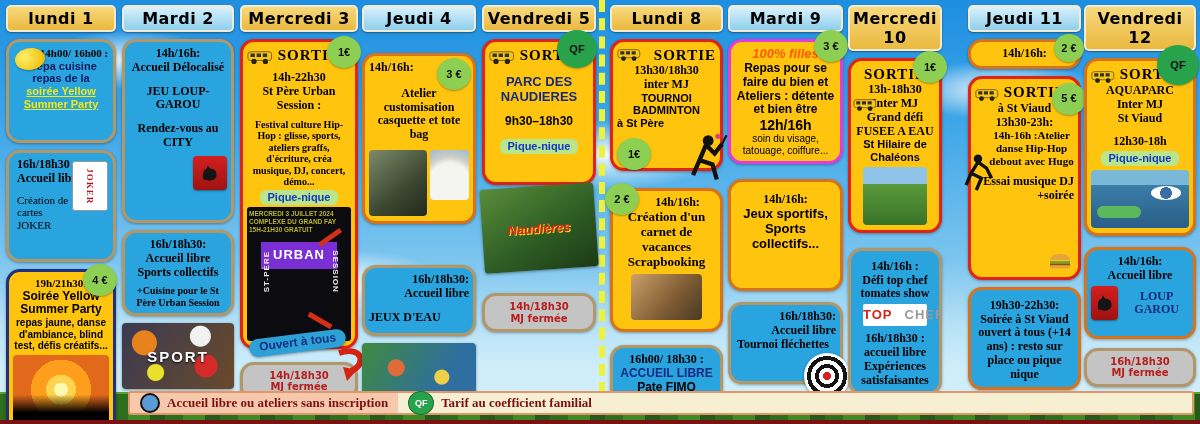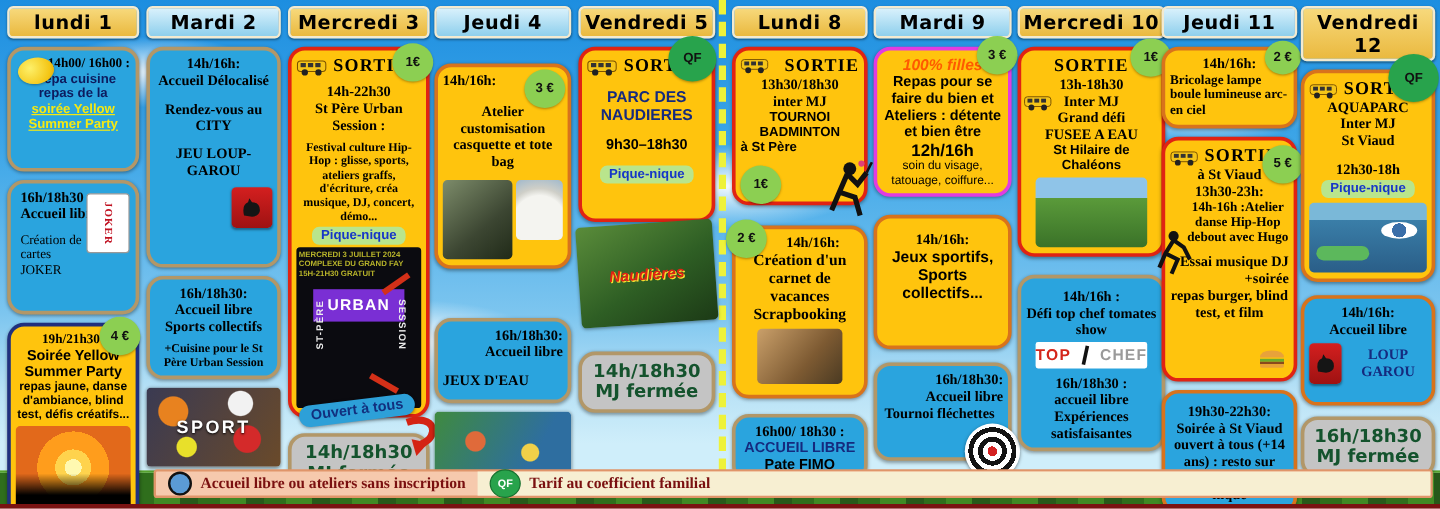--- a/index.html
+++ b/index.html
@@ -17,21 +17,21 @@
     font-weight:800;font-size:16px;letter-spacing:.5px;color:#000;padding:2px 0;box-shadow:0 1px 2px rgba(0,0,0,.4);}
   .hdr.y{background:linear-gradient(#f7d97c,#eab93f);}
   .hdr.b{background:linear-gradient(#d9f1fc,#8ecfec);}
   .card{position:relative;border-radius:14px;padding:5px 4px;text-align:center;font-size:11px;line-height:1.15;box-shadow:0 1px 3px rgba(0,0,0,.35);}
   .blue{background:#2aa4de;border:3px solid #b29768;}
   .yellow{background:#ffc40d;border:3px solid #cf8f2e;}
   .b-red{border-color:#e02313;}
   .b-navy{border-color:#20307e;}
   .b-mag{border-color:#e23ce0;}
   .b-org{border-color:#d8731c;}
-  .gray{background:#c4c4c4;border:3px solid #b29768;font-family:"DejaVu Sans",sans-serif;font-weight:800;font-size:15px;color:#14532d;}
+  .gray{background:#c4c4c4;border:3px solid #b29768;font-family:"DejaVu Sans",sans-serif;font-weight:800;font-size:10px;color:#b91c1c;}
   .t{font-weight:700;}
   .sans{font-family:"Liberation Sans",sans-serif;font-weight:700;}
   .navy{color:#152a7e;}
   .big{font-size:12px;}
   .sm{font-size:10px;}
   .badge{position:absolute;width:34px;height:32px;border-radius:50%;background:#8ccf52;color:#111;
     font-family:"Liberation Sans",sans-serif;font-weight:700;font-size:11px;display:flex;align-items:center;justify-content:center;box-shadow:0 1px 2px rgba(0,0,0,.3);}
   .badge.qf{background:#28a34c;}
   .pill{display:inline-block;background:#b9e58c;color:#1536c8;font-family:"Liberation Sans",sans-serif;
     font-weight:700;font-size:11px;border-radius:6px;padding:1px 8px;margin:2px 0;}
@@ -115,22 +115,22 @@
       <div class="sans sm">repas jaune, danse d'ambiance, blind test, défis créatifs...</div>
       <div class="sunset" style="margin-top:3px;"></div>
     </div>
   </div>
 
   <div class="col" style="left:122px;width:112px;">
     <div class="hdr b">Mardi 2</div>
     <div class="card blue" style="min-height:168px;">
       <div class="t big">14h/16h:</div>
       <div class="t big">Accueil Délocalisé</div>
+      <div class="t big" style="margin-top:10px;">JEU LOUP-GAROU</div>
       <div class="t big" style="margin-top:10px;">Rendez-vous au CITY</div>
-      <div class="t big" style="margin-top:10px;">JEU LOUP-GAROU</div>
       <div style="text-align:right;margin-top:6px;"><span class="wolfbox">
             <svg width="22" height="22" viewBox="0 0 20 20">
               <path d="M4 16 Q2 8 7 6 L8 3 L10 6 Q16 6 16 12 Q16 16 10 17 Z" fill="#151515"></path>
             </svg>
           </span></div>
     </div>
     <div class="card blue">
       <div class="t big">16h/18h30:</div>
       <div class="t big">Accueil libre Sports collectifs</div>
       <div class="t sm" style="margin-top:6px;">+Cuisine pour le St Père Urban Session</div>
@@ -281,21 +281,21 @@
       <div class="sans" style="font-size:13px;">Jeux sportifs, Sports collectifs...</div>
     </div>
     <div class="card blue" style="margin-top:4px;min-height:66px;text-align:left;padding-left:6px;">
       <div class="t big" style="text-align:right;">16h/18h30:</div>
       <div class="t big" style="text-align:right;">Accueil libre</div>
       <div class="t big">Tournoi fléchettes</div>
       <div class="dart" style="position:absolute;right:-10px;bottom:-18px;"></div>
     </div>
   </div>
 
-  <div class="col" style="left:848px;width:123px;">
+  <div class="col" style="left:848px;width:94px;">
     <div class="hdr y">Mercredi 10</div>
     <div class="card yellow b-red">
       <div class="badge" style="right:-8px;top:-10px;">1€</div>
       <div class="sortie">SORTIE</div>
       <div class="t big">13h-18h30</div>
       <svg class="busw" style="position:absolute;left:2px;top:36px;" width="26" height="15" viewBox="0 0 32 18">
           <rect x="1" y="3" width="27" height="10" rx="3" fill="#f5c518" stroke="#7a5200"></rect>
           <rect x="4" y="5" width="5" height="4" fill="#333"></rect>
           <rect x="11" y="5" width="5" height="4" fill="#333"></rect>
           <rect x="18" y="5" width="5" height="4" fill="#333"></rect>
@@ -320,21 +320,20 @@
       <div class="t big">accueil libre</div>
       <div class="t big">Expériences satisfaisantes</div>
     </div>
   </div>
 
   <div class="col" style="left:968px;width:113px;">
     <div class="hdr b">Jeudi 11</div>
     <div class="card yellow b-org">
       <div class="badge" style="right:-6px;top:-8px;width:30px;height:28px;">2 €</div>
       <div class="t big">14h/16h:</div>
-      <div class="t" style="text-align:left;">Bricolage lampe boule lumineuse arc-en ciel</div>
     </div>
     <div class="card yellow b-red" style="min-height:188px;">
       <div class="badge" style="right:-8px;top:4px;">5 €</div>
       <div style="text-align:left;">
         <svg class="busw" width="26" height="15" viewBox="0 0 32 18">
             <rect x="1" y="3" width="27" height="10" rx="3" fill="#f5c518" stroke="#7a5200"></rect>
             <rect x="4" y="5" width="5" height="4" fill="#333"></rect>
             <rect x="11" y="5" width="5" height="4" fill="#333"></rect>
             <rect x="18" y="5" width="5" height="4" fill="#333"></rect>
             <circle cx="8" cy="14" r="3" fill="#222"></circle>
@@ -343,21 +342,20 @@
         <span class="sortie">SORTIE</span>
       </div>
       <div class="t big">à St Viaud</div>
       <div class="t big">13h30-23h:</div>
       <div class="t" style="margin-left:14px;">14h-16h :Atelier danse Hip-Hop debout avec Hugo</div>
       <svg style="position:absolute;left:-10px;top:72px;" width="34" height="46" viewBox="0 0 40 50">
           <circle cx="20" cy="7" r="5" fill="#111"></circle>
           <path d="M20 11 L12 24 L6 38 M20 11 L30 18 L36 30 M12 24 L24 30 L18 44" stroke="#111" stroke-width="4" fill="none"></path>
         </svg>
       <div class="t big" style="margin-top:8px;text-align:right;">Essai musique DJ +soirée</div>
-      <div class="t big">repas burger, blind test, et film</div>
       <span class="burger" style="position:absolute;right:6px;bottom:8px;">
         <svg width="24" height="16" viewBox="0 0 24 16">
             <path d="M2 7 Q2 1 12 1 Q22 1 22 7 Z" fill="#e8a23a"></path>
             <rect x="2" y="8" width="20" height="2.5" fill="#6cab2e"></rect>
             <rect x="2" y="10.5" width="20" height="2" fill="#8a4a1c"></rect>
             <rect x="2" y="12.5" width="20" height="3" rx="1.5" fill="#e8a23a"></rect>
           </svg>
       </span>
     </div>
     <div class="card blue b-org" style="flex:1;">

